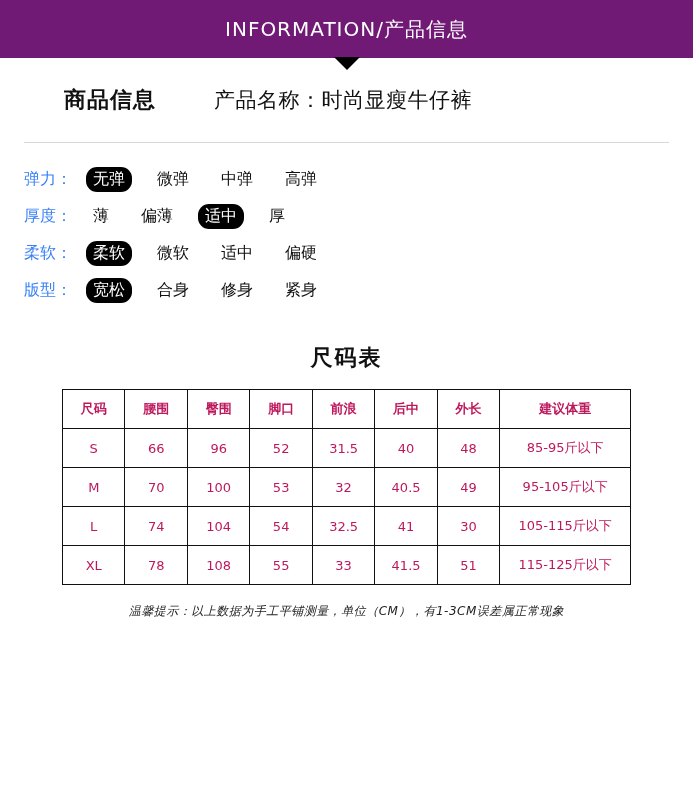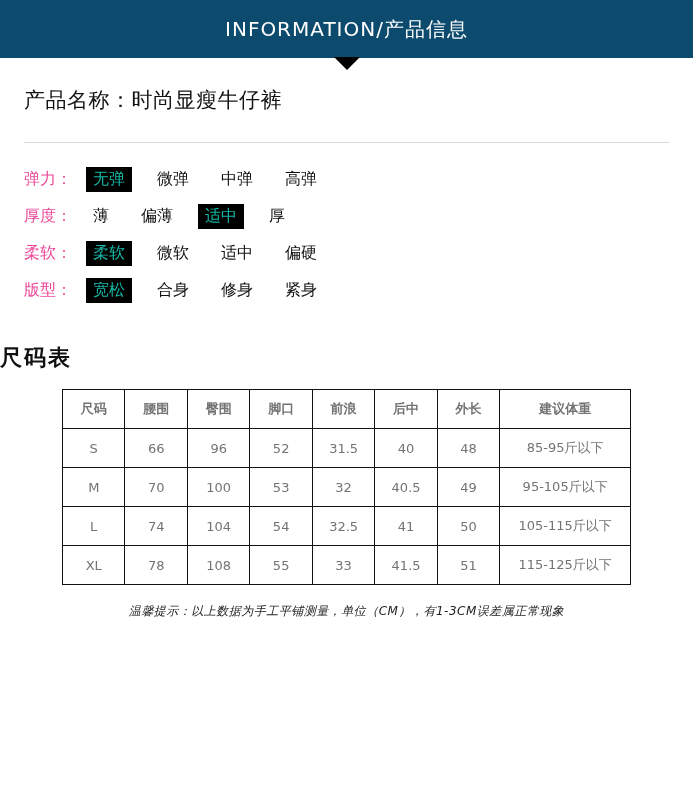--- a/index.html
+++ b/index.html
@@ -12,21 +12,21 @@
     height: 800px;
     background: #ffffff;
     font-family: "DejaVu Sans", "Liberation Sans", sans-serif;
     color: #111;
     overflow: hidden;
   }
 
   
   .banner {
     position: relative;
-    background: #0c4a6e;
+    background: #701a75;
     height: 58px;
     display: flex;
     align-items: center;
     justify-content: center;
   }
   .banner-title {
     color: #ffffff;
     font-size: 20px;
     letter-spacing: 1px;
     font-family: "DejaVu Sans", "Liberation Sans", sans-serif;
@@ -92,55 +92,57 @@
   .index-row {
     display: flex;
     align-items: center;
     margin-bottom: 12px;
     font-size: 16px;
   }
   .index-row:last-child { margin-bottom: 0; }
   .index-key {
     width: 62px;
     flex: none;
-    color: #ec4899;
+    color: #3b82f6;
   }
   .opt {
     display: inline-block;
     padding: 2px 7px;
     margin-right: 18px;
     color: #111;
     white-space: nowrap;
   }
   .opt.on {
     background: #000000;
-    color: #14b8a6;
+    color: #ffffff;
+    border-radius: 11px;
   }
 
   
   .chart-title {
+    text-align: center;
     font-size: 22px;
     font-weight: bold;
     margin: 18px 0 16px 0;
     letter-spacing: 2px;
   }
   .table-wrap {
     padding: 0 62px;
   }
   table.size {
     width: 100%;
     border-collapse: collapse;
     table-layout: fixed;
   }
   table.size th, table.size td {
     border: 1px solid #111;
     text-align: center;
     height: 39px;
     font-size: 13px;
-    color: #737373;
+    color: #be185d;
     font-weight: normal;
     font-family: "DejaVu Sans", "Liberation Sans", sans-serif;
   }
   table.size th { font-weight: bold; }
   .col-size { width: 11%; }
   .col-num  { width: 11%; }
   .col-rec  { width: 23%; }
 
   .footnote {
     text-align: center;
@@ -153,20 +155,21 @@
 </style>
 </head>
 <body>
 
 <div class="banner">
   <div class="banner-title">INFORMATION/产品信息</div>
   <div class="banner-arrow"></div>
 </div>
 
 <div class="info-section">
+  <div class="sec-label">商品信息</div>
   <div class="info-text">产品名称：时尚显瘦牛仔裤</div>
 </div>
 
 <hr class="divider">
 
 <div class="index-section">
   <div class="index-rows" id="index-rows">
       <div class="index-row">
         <span class="index-key">弹力：</span>
         <span class="opt on">无弹</span>
@@ -244,21 +247,21 @@
           <td>49</td>
           <td>95-105斤以下</td>
         </tr>
         <tr>
           <td>L</td>
           <td>74</td>
           <td>104</td>
           <td>54</td>
           <td>32.5</td>
           <td>41</td>
-          <td>50</td>
+          <td>30</td>
           <td>105-115斤以下</td>
         </tr>
         <tr>
           <td>XL</td>
           <td>78</td>
           <td>108</td>
           <td>55</td>
           <td>33</td>
           <td>41.5</td>
           <td>51</td>

